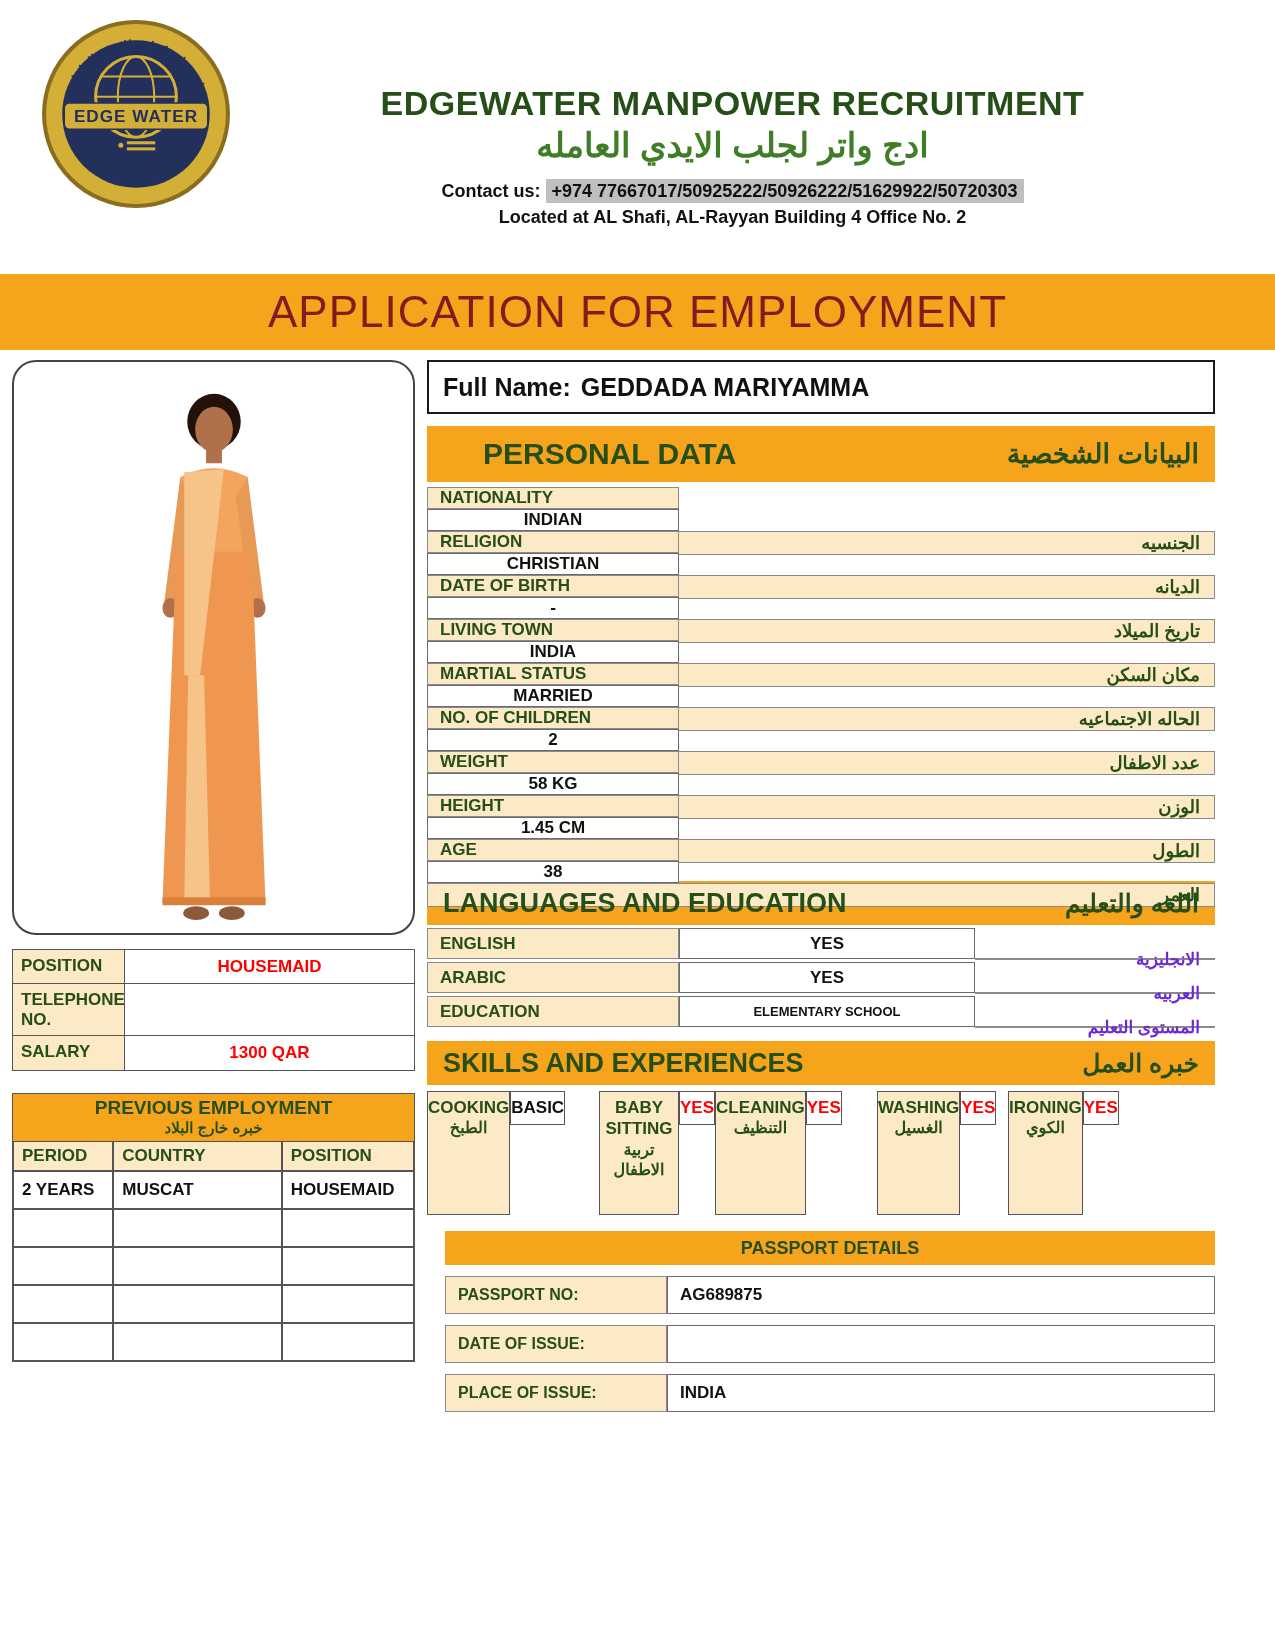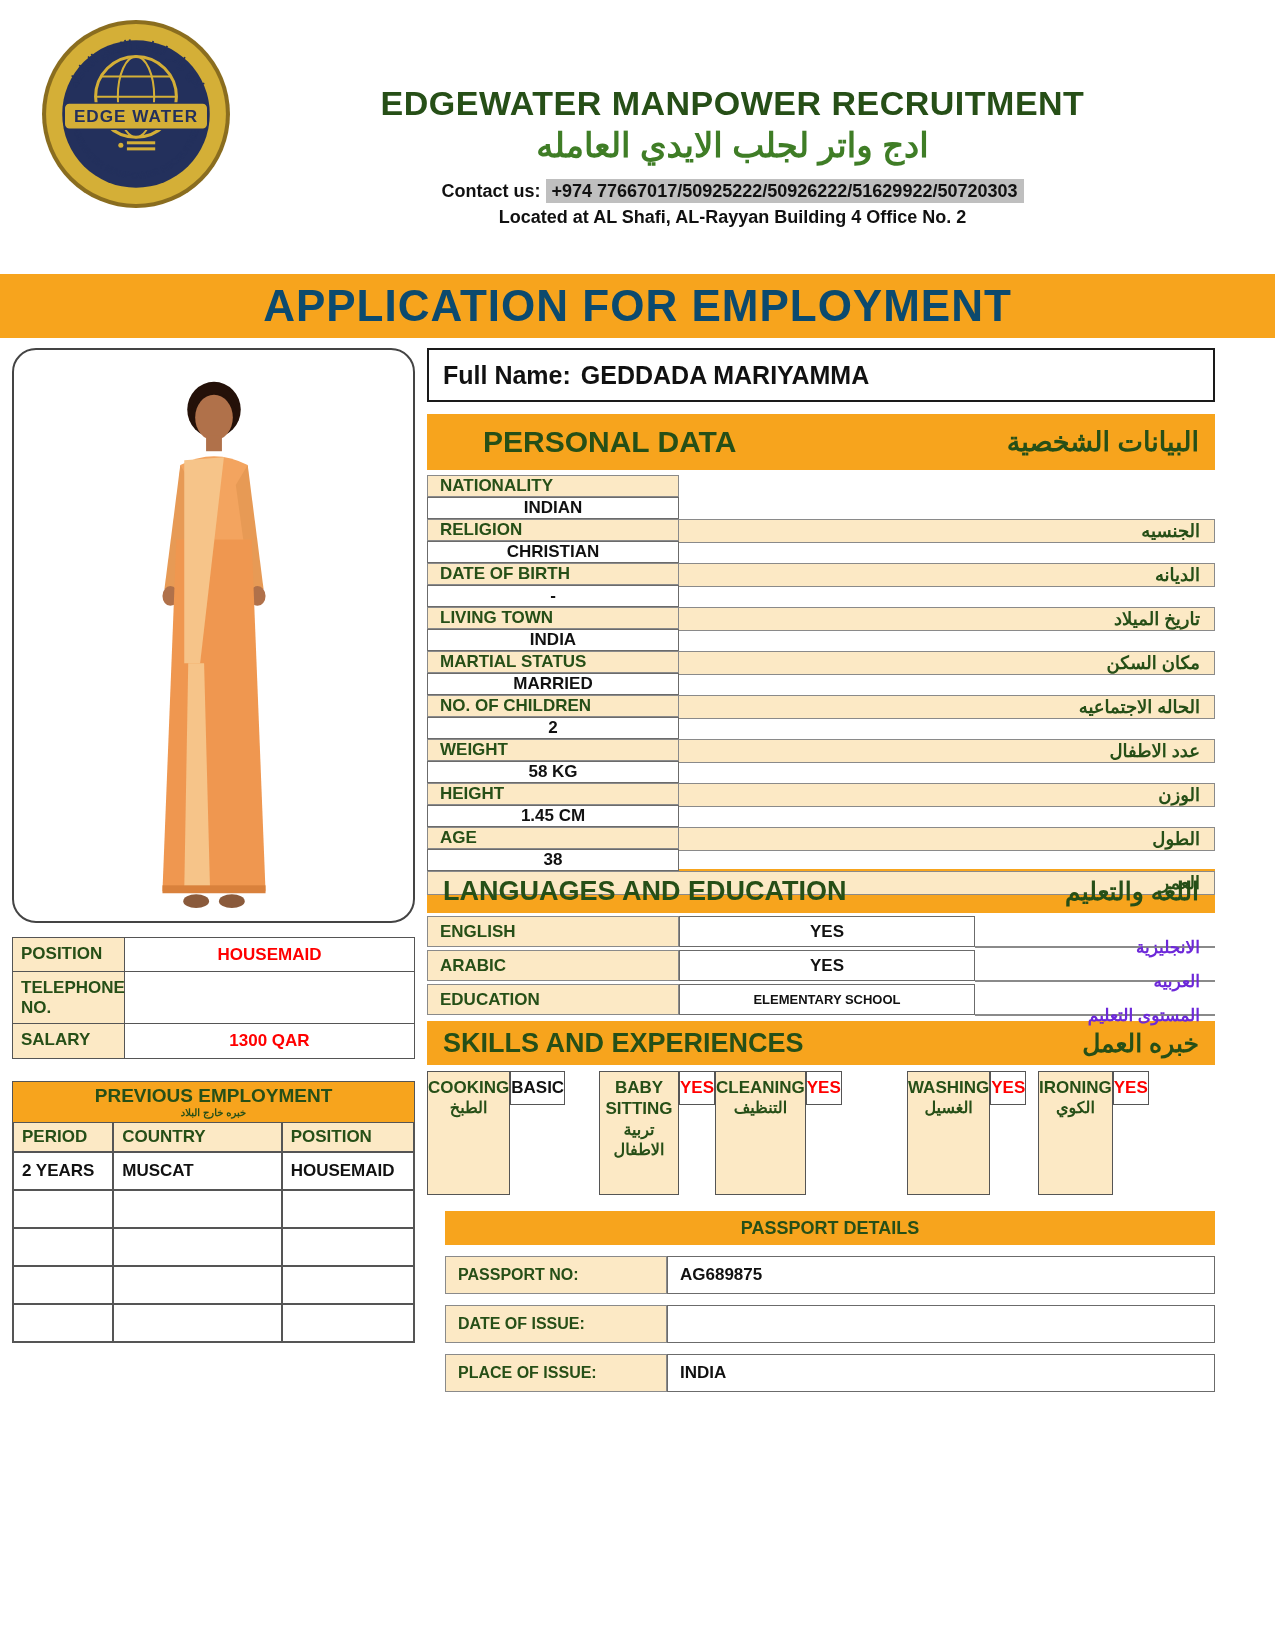--- a/index.html
+++ b/index.html
@@ -17,23 +17,23 @@
   .logo-wrap { position:absolute; left:40px; top:18px; width:192px; height:192px; }
   .header-titles { text-align:center; padding:84px 55px 0 245px; }
   .company-name { font-size:34px; font-weight:bold; color:#264F17; letter-spacing:.5px; }
   .company-name-ar { font-size:34px; font-weight:bold; color:#3F7D26; margin-top:2px; direction:rtl; }
   .contact-line { margin-top:16px; font-size:18px; font-weight:bold; color:#111; }
   .contact-highlight { background:#BFBFBF; padding:2px 6px; }
   .address-line { margin-top:5px; font-size:18px; font-weight:bold; }
 
   
   .main-banner {
-    margin-top:12px; height:64px; background:#F7A41D;
+    margin-top:12px; height:76px; background:#F7A41D;
     display:flex; align-items:center; justify-content:center;
-    font-size:44px; font-weight:bold; color:#0c4a6e; letter-spacing:1px;
+    font-size:44px; font-weight:normal; color:#7f1d1d; letter-spacing:1px;
   }
 
   
   .content { display:flex; gap:12px; padding:10px 60px 0 12px; align-items:flex-start; }
   .left-col { width:403px; flex:none; }
   .right-col { flex:1; }
 
   
   .photo-frame {
     height:575px; border:2.5px solid #444; border-radius:24px;
@@ -52,21 +52,21 @@
   .pos-value {
     flex:1; display:flex; align-items:center; justify-content:center;
     color:#FF0000; font-weight:bold; font-size:17px;
   }
   .pos-row.tall { min-height:46px; }
 
   
   .pe-table { margin-top:22px; border:1.5px solid #555; }
   .pe-header { background:#F7A41D; text-align:center; padding:3px 0 4px; }
   .pe-title { font-size:19px; font-weight:bold; color:#264F17; }
-  .pe-title-ar { font-size:10px; font-weight:bold; color:#264F17; direction:rtl; }
+  .pe-title-ar { font-size:15px; font-weight:bold; color:#264F17; direction:rtl; }
   .pe-cols { display:flex; }
   .pe-col-h {
     background:#FCE9C5; border:1px solid #555; color:#264F17;
     font-weight:bold; font-size:17px; padding:4px 8px;
   }
   .pe-row { display:flex; height:38px; }
   .pe-cell {
     border:1px solid #555; background:#fff; font-weight:bold; font-size:17px;
     padding:0 8px; display:flex; align-items:center; color:#111;
   }
@@ -124,24 +124,24 @@
     display:flex; align-items:center; justify-content:center;
   }
   .lg-row.education .lg-value { font-size:13px; }
   .lg-arabic {
     flex:1; background:#FCE9C5; border:1px solid #8a8a8a;
     color:#6d28d9; font-weight:bold; font-size:17px; direction:rtl;
     display:flex; align-items:center; padding-right:14px;margin-top:30px;
   }
 
   
-  .sh-skills { margin-top:6px;align-items:center; }
+  .sh-skills { margin-top:14px;align-items:center; }
   .sk-table { display:flex; margin-top:6px; }
   .sk-col { display:flex; flex-direction:row; }
-  .sk-c0 { width:172px; } .sk-c1 { width:116px; } .sk-c2 { width:192px; }
+  .sk-c0 { width:172px; } .sk-c1 { width:116px; } .sk-c2 { width:162px; }
   .sk-c3 { width:131px; } .sk-c4 { flex:1; }
   .sk-head {
     min-height:124px; background:#FCE9C5; border:1px solid #555;
     text-align:center; padding-top:5px; color:#264F17; font-weight:bold; font-size:17px;
     line-height:1.25;
   }
   .sk-head .ar { display:block; font-size:16px; direction:rtl; }
   .sk-val {
     height:34px; background:#fff; border:1px solid #555;
     display:flex; align-items:center; justify-content:center;

